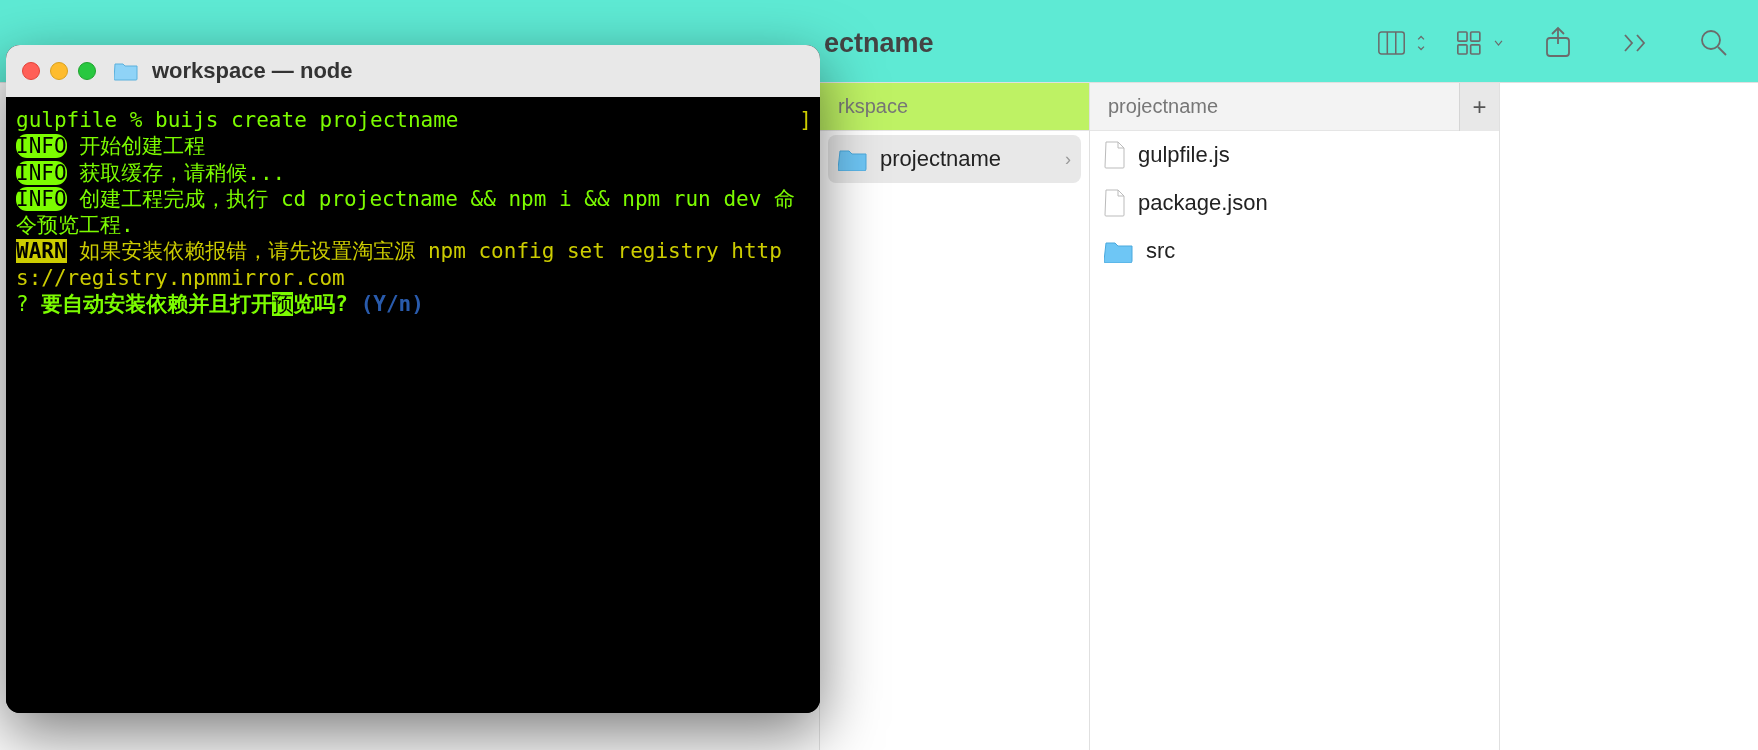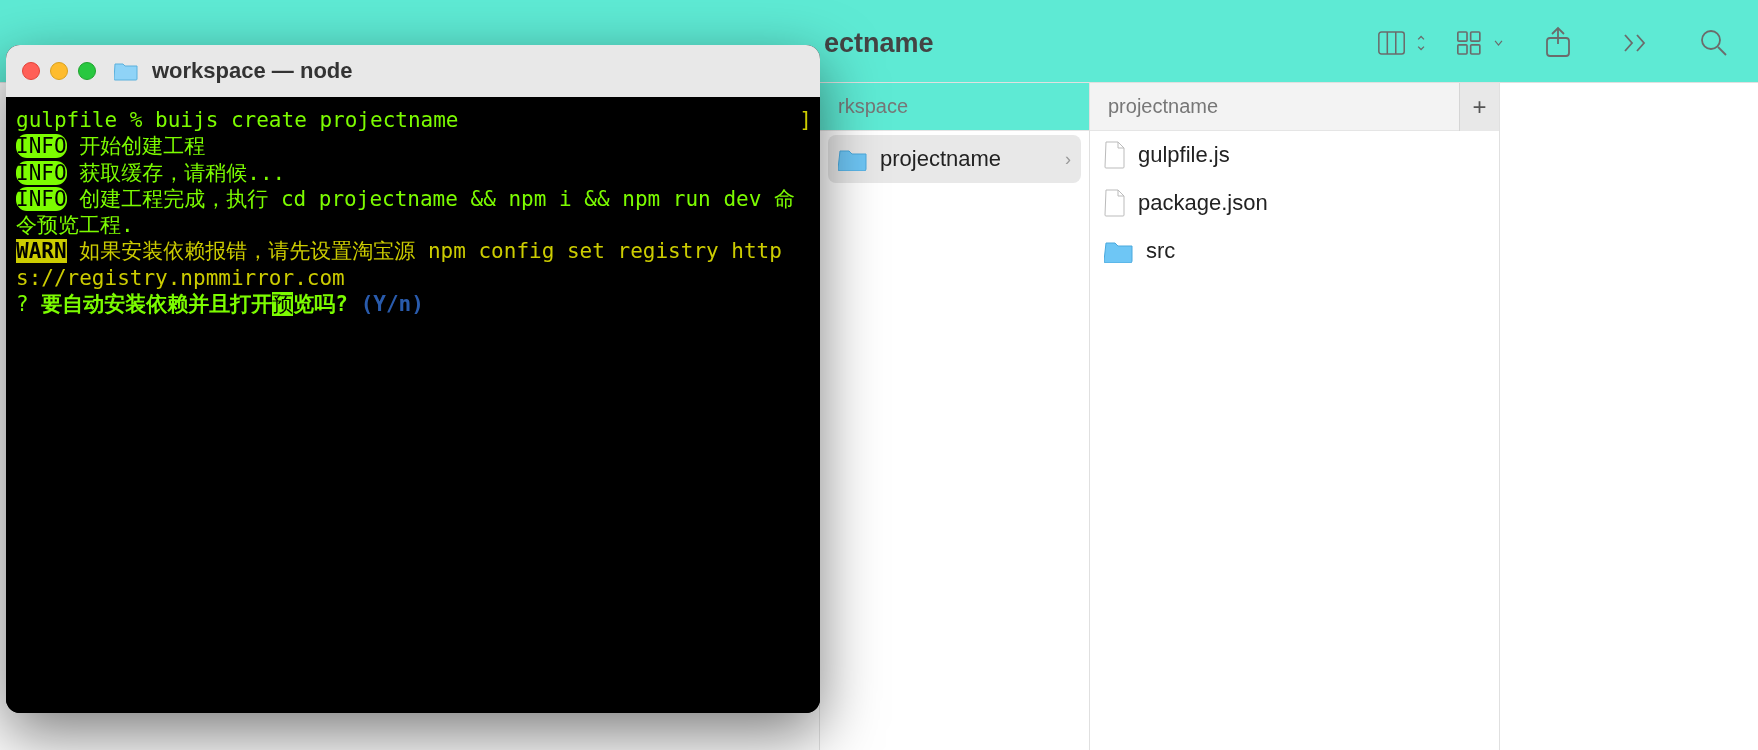--- a/index.html
+++ b/index.html
@@ -56,21 +56,21 @@
     background: #fff;
     position: relative;
   }
   .col-1 .header {
     height: 48px;
     padding: 0 18px;
     display: flex; align-items: center;
     font-size: 20px;
     color: #777;
     border-bottom: 1px solid #e5e5e5;
-    background: #5eead4;
+    background: #bef264;
   }
   .col-2 {
     width: 410px;
     border-right: 1px solid #e0e0e0;
     background: #fff;
   }
   .col-2 .header {
     height: 48px;
     padding: 0 18px;
     display:flex; align-items:center;

